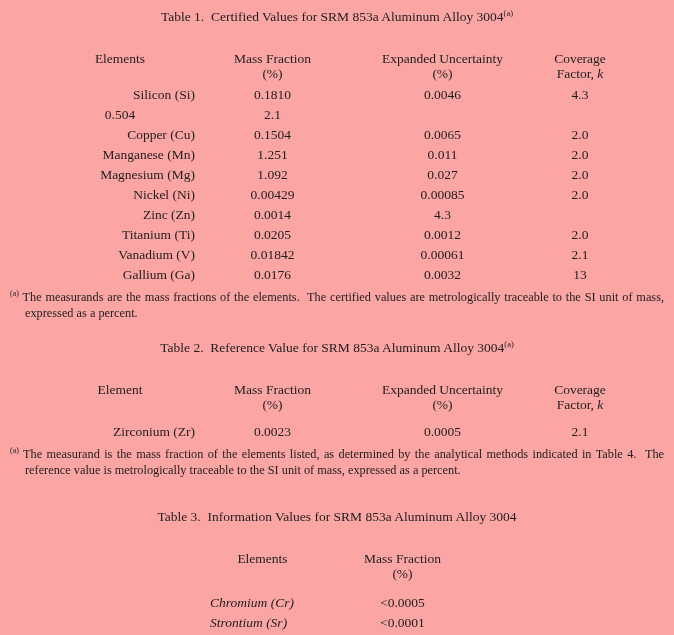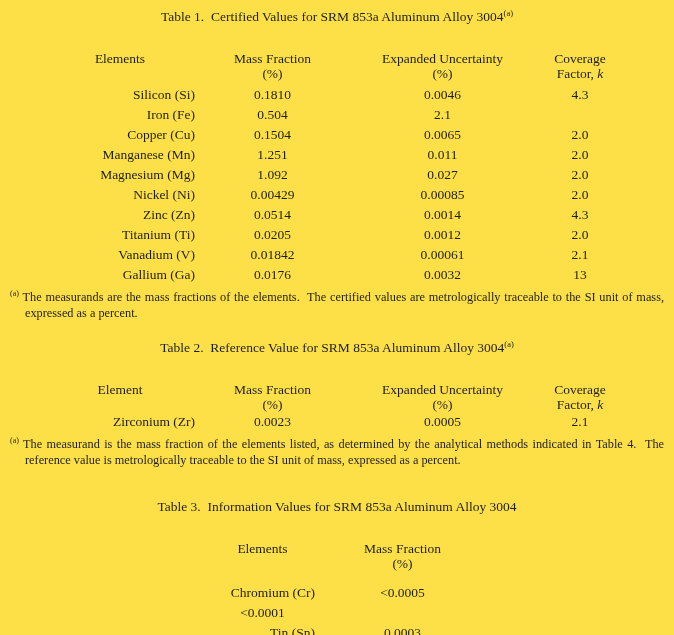--- a/index.html
+++ b/index.html
@@ -1,19 +1,19 @@
 <!DOCTYPE html>
 <html><head>
 <meta charset="utf-8">
 <style>
   html, body { margin: 0; padding: 0; background: #ffffff; }
   .page {
     width: 674px;
     height: 635px;
-    background: #fde047;
+    background: #fca5a5;
     color: #1e1e1e;
     font-family: "Liberation Serif", serif;
     font-size: 13.5px;
     box-sizing: border-box;
     padding-top: 8px;
     overflow: hidden;
   }
   .tbl-title {
     text-align: center;
     white-space: pre;
@@ -40,29 +40,29 @@
     font-size: 12.3px;
     line-height: 15.5px;
     margin: 5px 10px 0 10px;
     padding-left: 15px;
     text-indent: -15px;
     text-align: justify;
     white-space: pre-wrap;
   }
   .footnote sup.note { font-size: 8px; }
   .t2-title { margin-top: 18px; text-align: center; }
-  .row-zr { }
+  .row-zr { margin-top: 10px; }
   .t3-title { margin-top: 30px; }
   
   .grid2 {
     display: grid;
     grid-template-columns: 105px 175px;
     margin-left: 210px;
   }
-  .grid2 .c1  { text-align: right; }
+  .grid2 .c1  { text-align: left; font-style: italic; }
   .grid2 .c1h { text-align: center; }
   .grid2 .c2  { text-align: center; }
   .rows3 { margin-top: 12px; }
   i.ksym { font-style: italic; }
 </style>
 </head>
 <body>
 
 <div class="page">
 
@@ -85,21 +85,20 @@
   </div>
 
   <div class="rows1">
     <div class="grid4 trow">
       <div class="c1">Silicon (Si)</div>
       <div class="c2">0.1810</div>
       <div class="c3">0.0046</div>
       <div class="c4">4.3</div>
     </div>
     <div class="grid4 trow">
-      <div class="c1">Iron (Fe)</div>
       <div class="c2">0.504</div>
       <div class="c4">2.1</div>
     </div>
     <div class="grid4 trow">
       <div class="c1">Copper (Cu)</div>
       <div class="c2">0.1504</div>
       <div class="c3">0.0065</div>
       <div class="c4">2.0</div>
     </div>
     <div class="grid4 trow">
@@ -115,21 +114,20 @@
       <div class="c4">2.0</div>
     </div>
     <div class="grid4 trow">
       <div class="c1">Nickel (Ni)</div>
       <div class="c2">0.00429</div>
       <div class="c3">0.00085</div>
       <div class="c4">2.0</div>
     </div>
     <div class="grid4 trow">
       <div class="c1">Zinc (Zn)</div>
-      <div class="c2">0.0514</div>
       <div class="c3">0.0014</div>
       <div class="c4">4.3</div>
     </div>
     <div class="grid4 trow">
       <div class="c1">Titanium (Ti)</div>
       <div class="c2">0.0205</div>
       <div class="c3">0.0012</div>
       <div class="c4">2.0</div>
     </div>
     <div class="grid4 trow">
@@ -184,20 +182,21 @@
       <div>(%)</div>
     </div>
   </div>
 
   <div class="rows3">
     <div class="grid2 trow">
       <div class="c1">Chromium (Cr)</div>
       <div class="c2">&lt;0.0005</div>
     </div>
     <div class="grid2 trow">
+      <div class="c1">Strontium (Sr)</div>
       <div class="c2">&lt;0.0001</div>
     </div>
     <div class="grid2 trow">
       <div class="c1">Tin (Sn)</div>
       <div class="c2">0.0003</div>
     </div>
     <div class="grid2 trow">
       <div class="c1">Lead (Pb)</div>
       <div class="c2">&lt;0.003</div>
     </div>

